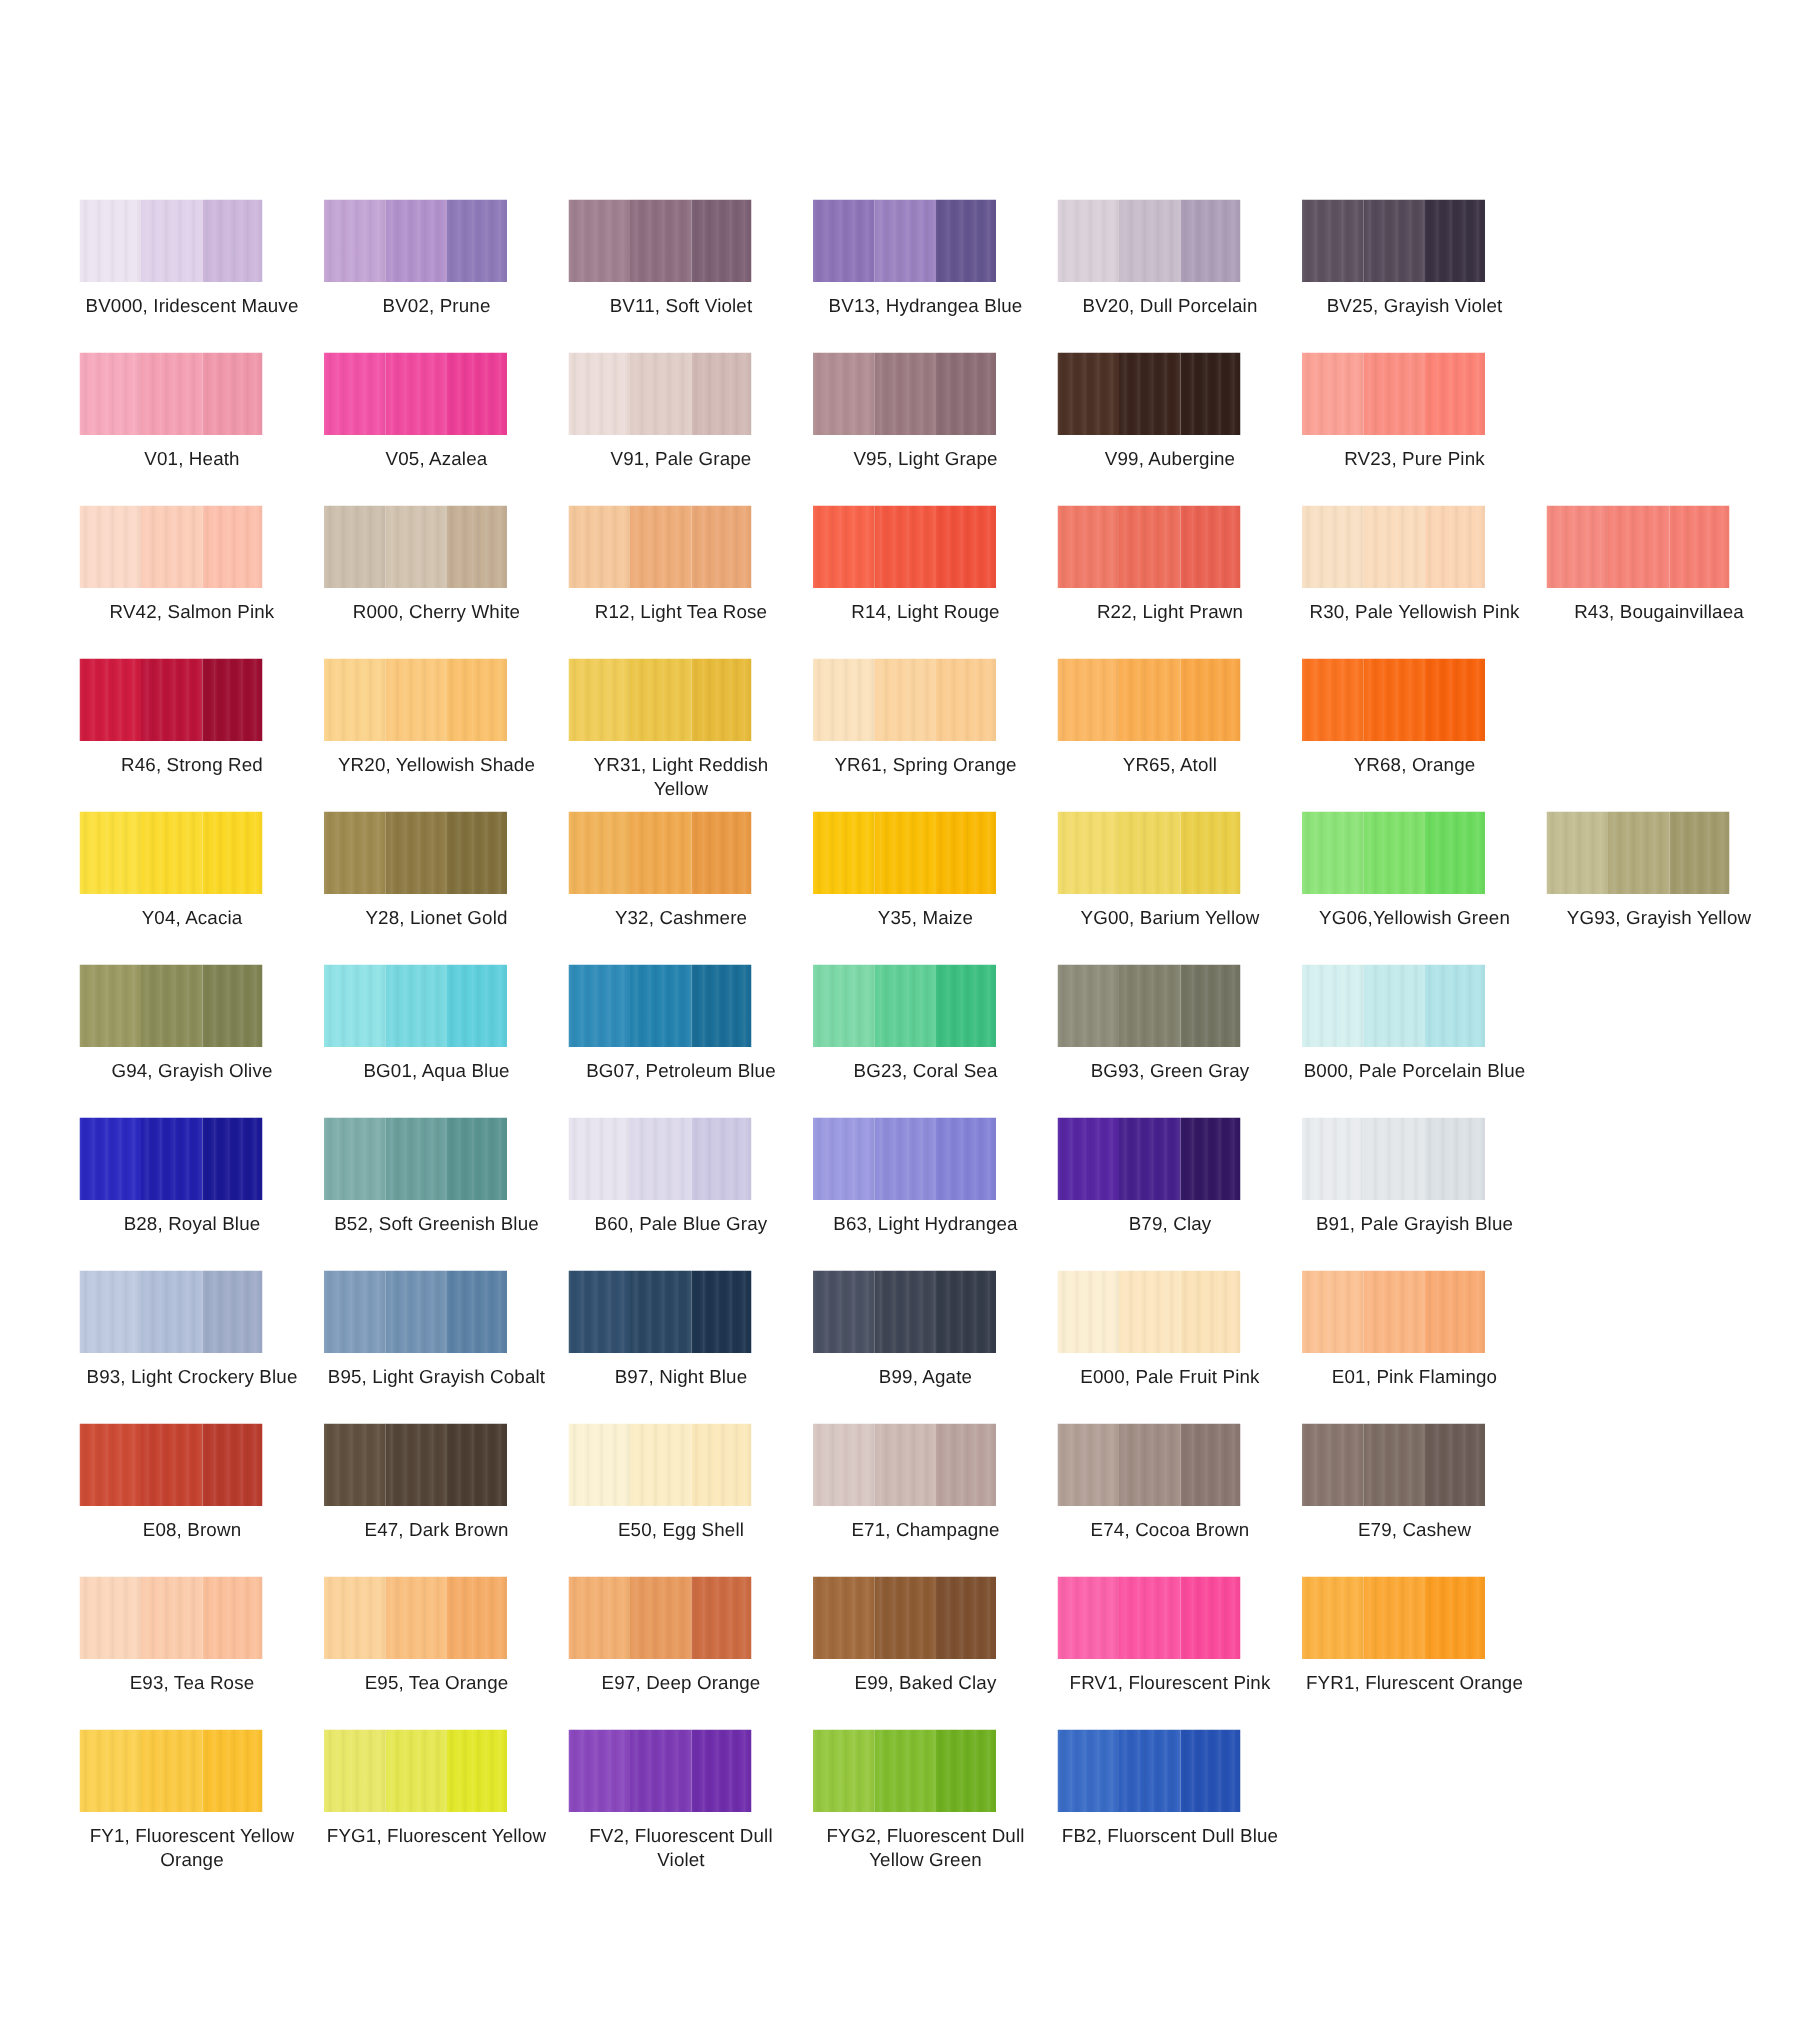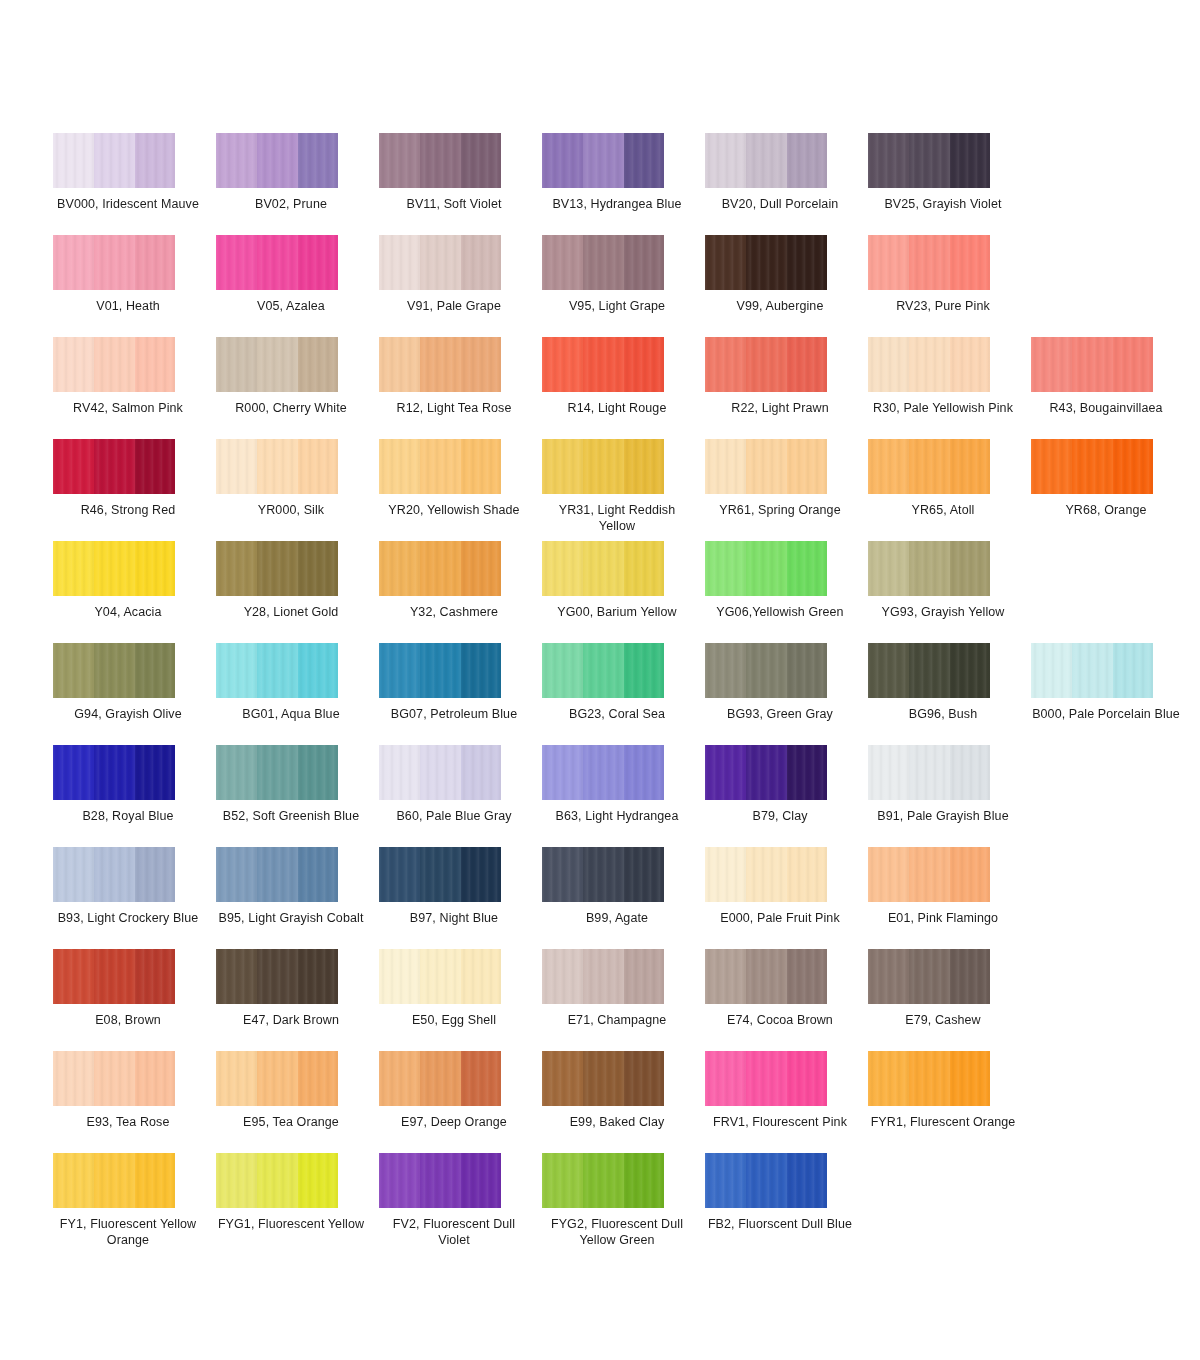--- a/index.html
+++ b/index.html
@@ -259,29 +259,20 @@
           <div class="swatch-chip">
             <div class="band b1" style="background: rgb(207, 27, 63);"></div>
             <div class="band b2" style="background: rgb(187, 19, 58);"></div>
             <div class="band b3" style="background: rgb(156, 13, 48);"></div>
             <div class="grain"></div>
           </div>
           <div class="swatch-label">R46, Strong Red</div>
         </div>
         <div class="swatch-cell">
           <div class="swatch-chip">
-            <div class="band b1" style="background: rgb(251, 231, 205);"></div>
-            <div class="band b2" style="background: rgb(252, 220, 180);"></div>
-            <div class="band b3" style="background: rgb(252, 211, 164);"></div>
-            <div class="grain"></div>
-          </div>
-          <div class="swatch-label">YR000, Silk</div>
-        </div>
-        <div class="swatch-cell">
-          <div class="swatch-chip">
             <div class="band b1" style="background: rgb(251, 211, 140);"></div>
             <div class="band b2" style="background: rgb(251, 201, 125);"></div>
             <div class="band b3" style="background: rgb(250, 193, 108);"></div>
             <div class="grain"></div>
           </div>
           <div class="swatch-label">YR20, Yellowish Shade</div>
         </div>
         <div class="swatch-cell">
           <div class="swatch-chip">
             <div class="band b1" style="background: rgb(240, 205, 89);"></div>
@@ -342,20 +333,29 @@
           <div class="swatch-chip">
             <div class="band b1" style="background: rgb(240, 179, 90);"></div>
             <div class="band b2" style="background: rgb(239, 169, 78);"></div>
             <div class="band b3" style="background: rgb(233, 154, 68);"></div>
             <div class="grain"></div>
           </div>
           <div class="swatch-label">Y32, Cashmere</div>
         </div>
         <div class="swatch-cell">
           <div class="swatch-chip">
+            <div class="band b1" style="background: rgb(251, 199, 10);"></div>
+            <div class="band b2" style="background: rgb(250, 191, 5);"></div>
+            <div class="band b3" style="background: rgb(249, 184, 2);"></div>
+            <div class="grain"></div>
+          </div>
+          <div class="swatch-label">Y35, Maize</div>
+        </div>
+        <div class="swatch-cell">
+          <div class="swatch-chip">
             <div class="band b1" style="background: rgb(242, 220, 108);"></div>
             <div class="band b2" style="background: rgb(238, 215, 93);"></div>
             <div class="band b3" style="background: rgb(234, 207, 73);"></div>
             <div class="grain"></div>
           </div>
           <div class="swatch-label">YG00, Barium Yellow</div>
         </div>
         <div class="swatch-cell">
           <div class="swatch-chip">
             <div class="band b1" style="background: rgb(140, 228, 120);"></div>
@@ -413,29 +413,20 @@
           <div class="swatch-label">BG23, Coral Sea</div>
         </div>
         <div class="swatch-cell">
           <div class="swatch-chip">
             <div class="band b1" style="background: rgb(142, 140, 122);"></div>
             <div class="band b2" style="background: rgb(128, 128, 109);"></div>
             <div class="band b3" style="background: rgb(116, 116, 99);"></div>
             <div class="grain"></div>
           </div>
           <div class="swatch-label">BG93, Green Gray</div>
-        </div>
-        <div class="swatch-cell">
-          <div class="swatch-chip">
-            <div class="band b1" style="background: rgb(88, 89, 70);"></div>
-            <div class="band b2" style="background: rgb(71, 74, 58);"></div>
-            <div class="band b3" style="background: rgb(59, 62, 48);"></div>
-            <div class="grain"></div>
-          </div>
-          <div class="swatch-label">BG96, Bush</div>
         </div>
         <div class="swatch-cell">
           <div class="swatch-chip">
             <div class="band b1" style="background: rgb(213, 240, 240);"></div>
             <div class="band b2" style="background: rgb(196, 234, 236);"></div>
             <div class="band b3" style="background: rgb(176, 228, 232);"></div>
             <div class="grain"></div>
           </div>
           <div class="swatch-label">B000, Pale Porcelain Blue</div>
         </div>

